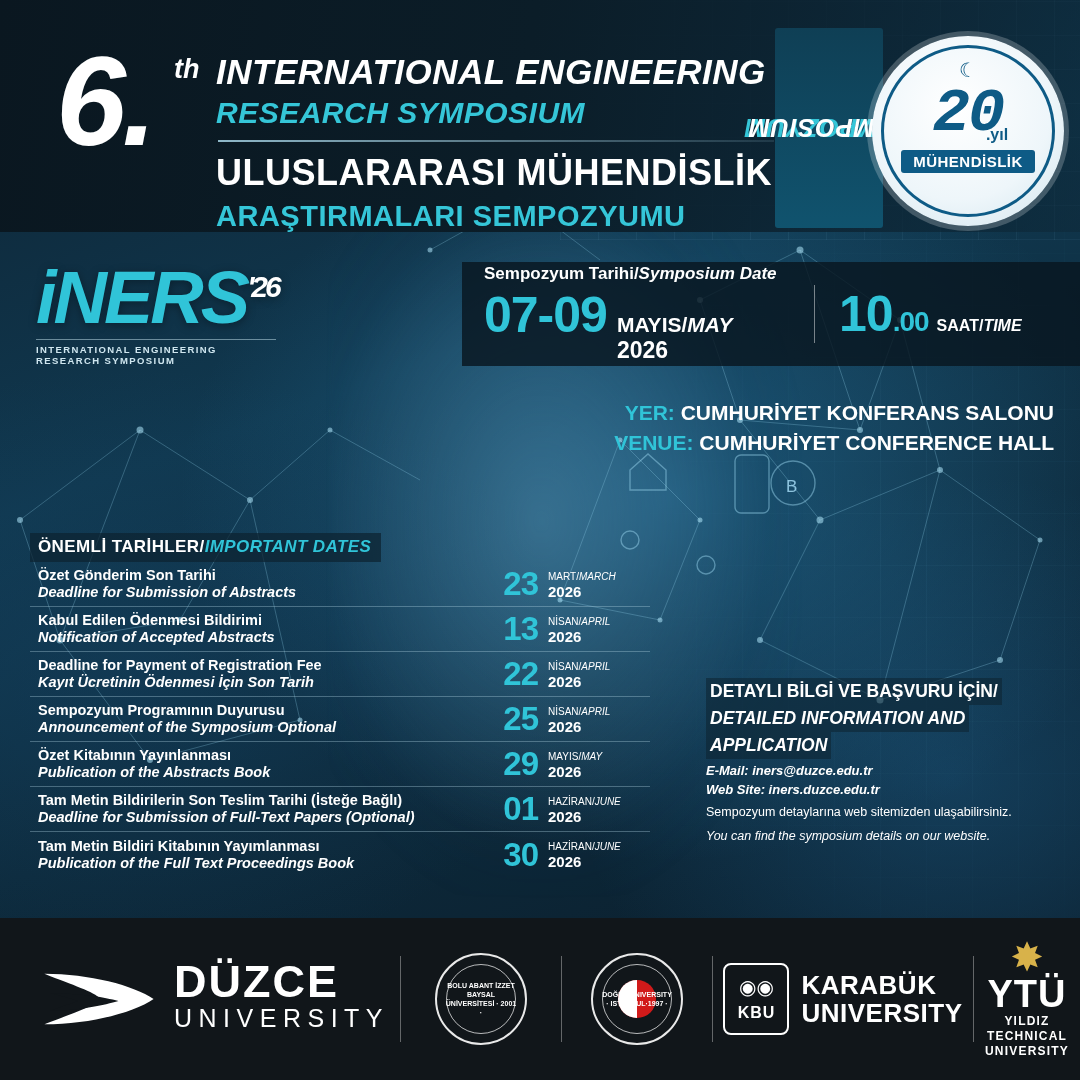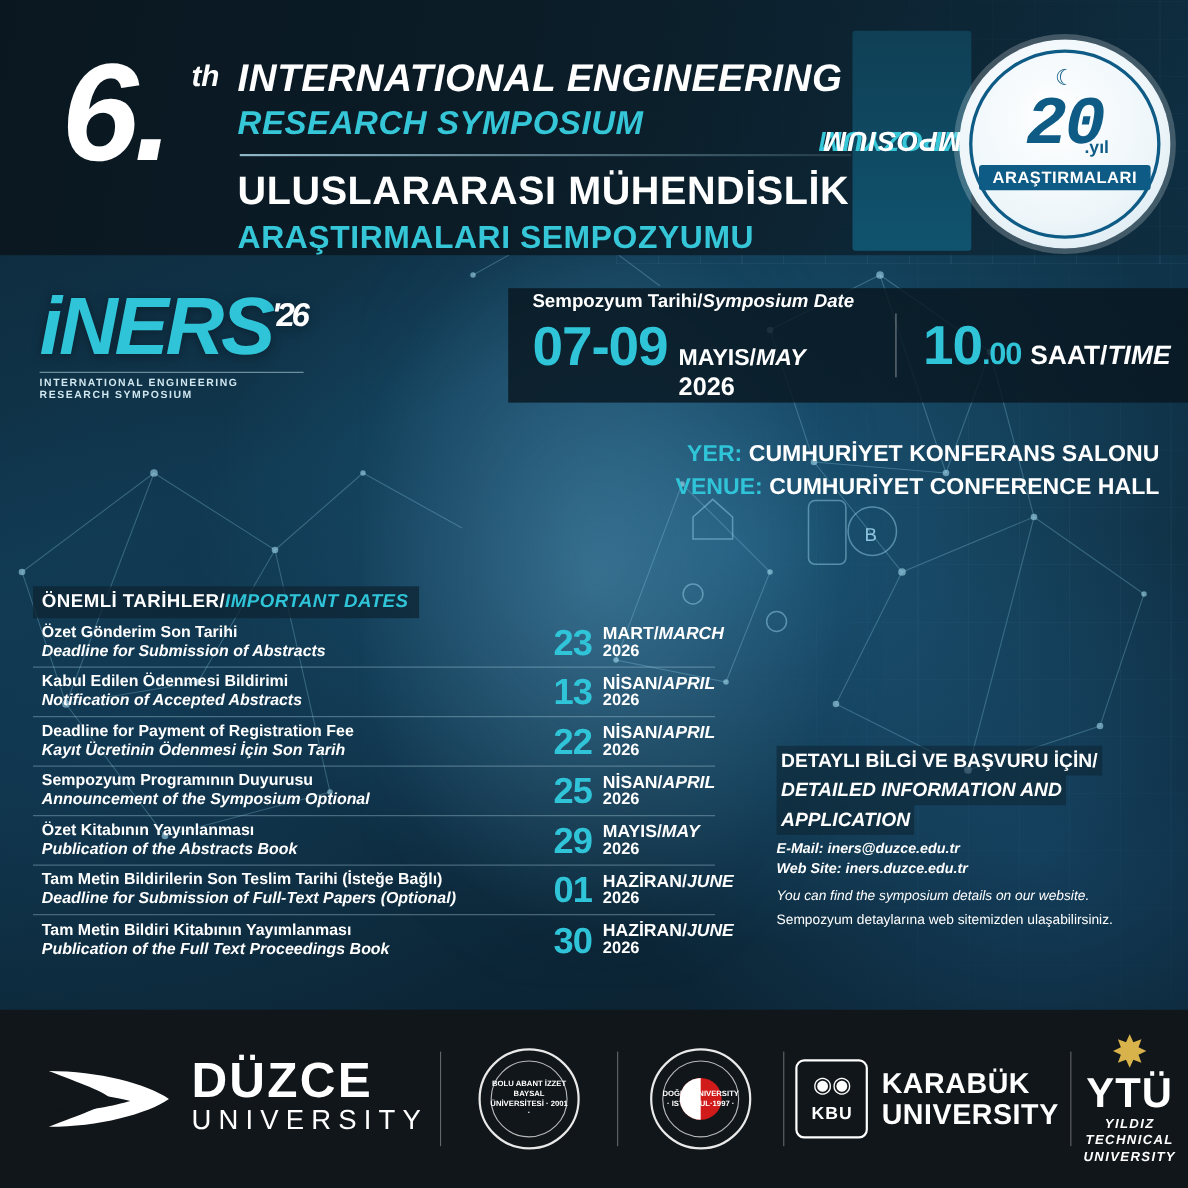--- a/index.html
+++ b/index.html
@@ -145,21 +145,21 @@
   .dp-row { display: flex; align-items: baseline; }
   .dp-num { font-size: 50px; font-weight: bold; color: #30c4d8; letter-spacing: -1px; }
   .dp-m { margin-left: 10px; color: #ffffff; }
   .dp-m .m1 { font-size: 21px; font-weight: bold; }
   .dp-m .m1 i { font-style: italic; }
   .dp-m .m2 { font-size: 23px; font-weight: bold; }
   .dp-div { width: 1px; height: 58px; background: rgba(255,255,255,0.45); }
   .datepanel .right { padding-left: 24px; display: flex; align-items: baseline; }
   .tm-num { font-size: 50px; font-weight: bold; color: #30c4d8; letter-spacing: -1px; }
   .tm-num .dec { font-size: 28px; }
-  .tm-lab { margin-left: 8px; color: #ffffff; font-size: 24px; font-weight: bold; }
+  .tm-lab { margin-left: 8px; color: #ffffff; font-size: 16px; font-weight: bold; }
   .tm-lab i { font-style: italic; }
 
   
   .venue { position: absolute; right: 26px; top: 398px; text-align: right; }
   .venue .row { font-size: 21px; font-weight: bold; color: #ffffff; line-height: 30px; }
   .venue .k { color: #30c4d8; }
 
   
   .dates { position: absolute; left: 30px; top: 533px; width: 620px; }
   .dates-head {
@@ -171,21 +171,21 @@
     display: flex; align-items: center; height: 45px;
     border-bottom: 1px solid rgba(180,215,230,0.35);
     padding: 0 4px 0 8px;
   }
   .drow:last-child { border-bottom: none; }
   .dtexts { flex: 1; }
   .dtr { font-size: 14.5px; font-weight: bold; color: #ffffff; line-height: 17px; }
   .den { font-size: 14.5px; font-weight: bold; font-style: italic; color: #ffffff; line-height: 17px; }
   .dday { width: 62px; text-align: right; font-size: 33px; font-weight: bold; color: #30c4d8; letter-spacing: -1px; }
   .dmon { width: 108px; padding-left: 10px; color: #ffffff; }
-  .dmon .m { font-size: 16px; font-weight: bold; line-height: 15px; }
+  .dmon .m { font-size: 10px; font-weight: normal; line-height: 15px; }
   .dmon .m i { font-style: italic; }
   .dmon .y { font-size: 15px; font-weight: bold; line-height: 16px; }
 
   
   .infobox { position: absolute; left: 706px; top: 678px; width: 340px; }
   .ib-h {
     font-size: 17.5px; font-weight: bold; color: #ffffff; line-height: 25px;
   }
   .ib-h .l1 { background: rgba(12,35,48,0.55); display: inline-block; padding: 1px 4px; }
   .ib-h .l2, .ib-h .l3 { font-style: italic; background: rgba(12,35,48,0.55); display: inline-block; padding: 1px 4px; }
@@ -226,21 +226,21 @@
     display: flex; align-items: center; justify-content: center; flex-direction: column;
     color: #fff; margin-right: 12px;
   }
   .kbu-owl .eyes { font-size: 20px; line-height: 20px; }
   .kbu-owl .kbu { font-size: 16px; font-weight: bold; letter-spacing: 1px; margin-top: 7px; }
   .kbu-text .k1 { font-size: 26px; font-weight: bold; color: #ffffff; line-height: 28px; letter-spacing: .5px; }
   .kbu-text .k2 { font-size: 26px; font-weight: bold; color: #ffffff; line-height: 28px; letter-spacing: .5px; }
   .ytu { text-align: center; color: #ffffff; }
   .ytu .star { color: #d8b24a; font-size: 40px; line-height: 34px; }
   .ytu .y1 { font-size: 38px; font-weight: bold; letter-spacing: 1px; line-height: 40px; }
-  .ytu .y2 { font-size: 12px; font-weight: bold; letter-spacing: 1.2px; line-height: 15px; font-style: italic; }
+  .ytu .y2 { font-size: 12px; font-weight: bold; letter-spacing: 1.2px; line-height: 15px; }
 </style>
 </head>
 <body>
 
 <div id="poster">
 
   <div class="face-glow"></div>
   <div class="circuit-right"></div>
   <div class="circuit-topright"></div>
 
@@ -311,21 +311,21 @@
       <span class="l1">SEMPOZYUM</span><br>
       <span class="l2">SYMPOSIUM</span>
     </span>
   </div>
 
   <div class="badge20">
     <div class="ring"></div>
     <div class="moon">☾</div>
     <div class="num">20</div>
     <div class="yil">.yıl</div>
-    <div class="etk">ARAŞTIRMALARI</div>
+    <div class="etk">MÜHENDİSLİK</div>
   </div>
 
   <div class="iners">
     <div class="mark">
       <span>iNERS</span><span class="yr">'26</span>
     </div>
     <div class="sub">INTERNATIONAL ENGINEERING RESEARCH SYMPOSIUM</div>
   </div>
 
   <div class="datepanel">
@@ -456,22 +456,22 @@
   </div>
 
   <div class="infobox">
     <div class="ib-h">
       <span class="l1">DETAYLI BİLGİ VE BAŞVURU İÇİN/</span><br>
       <span class="l2">DETAILED INFORMATION AND</span><br>
       <span class="l3">APPLICATION</span>
     </div>
     <div class="ib-line">E-Mail: iners@duzce.edu.tr</div>
     <div class="ib-line">Web Site: iners.duzce.edu.tr</div>
+    <div class="ib-note">Sempozyum detaylarına web sitemizden ulaşabilirsiniz.</div>
     <div class="ib-note it">You can find the symposium details on our website.</div>
-    <div class="ib-note">Sempozyum detaylarına web sitemizden ulaşabilirsiniz.</div>
   </div>
 
   <div class="footer">
 
     <div class="f-duzce">
       <svg class="f-swoosh" viewBox="0 0 120 80">
         <path d="M4 14 C50 14 96 26 116 40 C96 54 50 66 4 66 C34 54 54 48 62 40 C54 32 34 26 4 14 Z" fill="#ffffff"></path>
         <path d="M10 34 C40 34 66 38 80 42 C66 46 40 52 10 52 C26 46 34 44 38 42 C34 40 26 38 10 34 Z" fill="#11161a"></path>
       </svg>
       <div>

